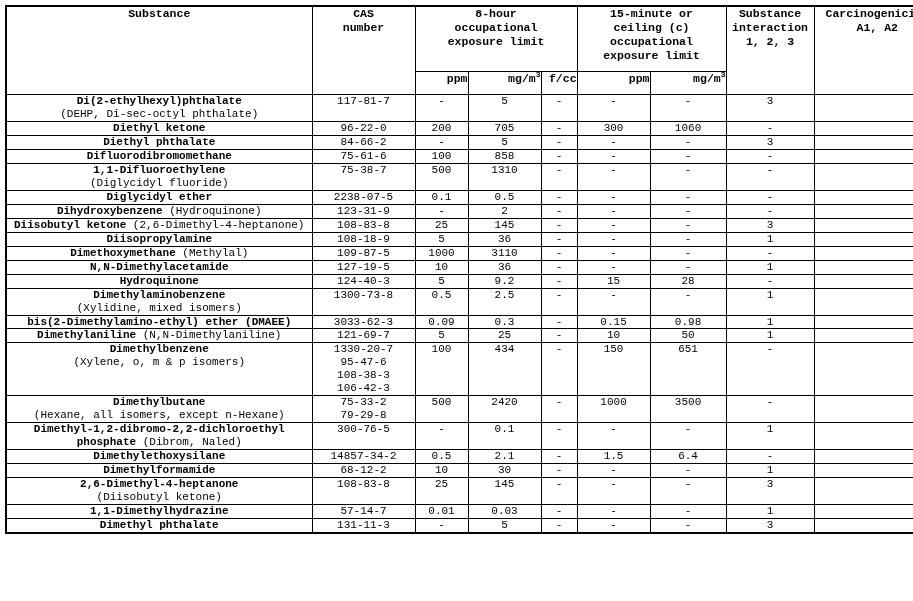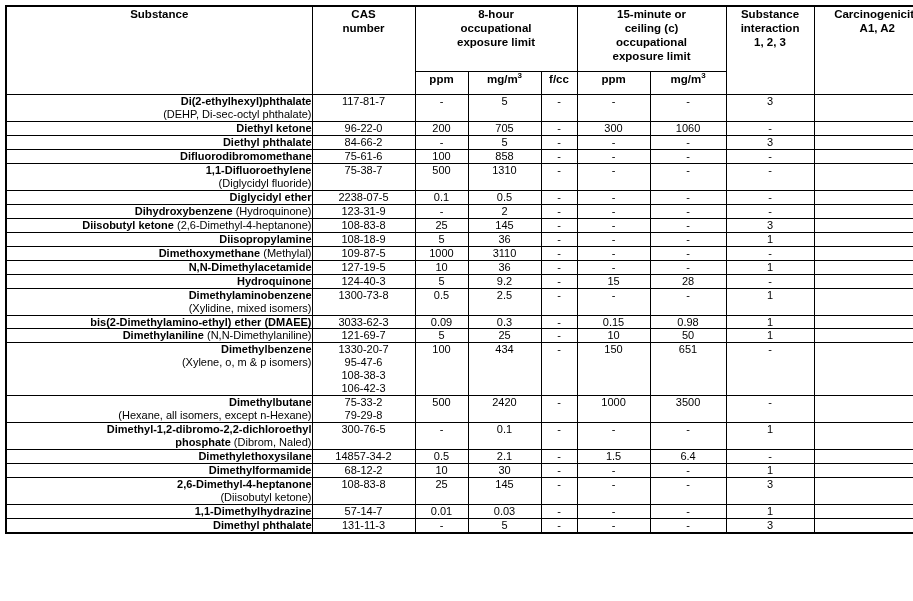--- a/index.html
+++ b/index.html
@@ -13,20 +13,21 @@
     font-family: "Liberation Sans", sans-serif;
     color: #000000;
     overflow: hidden;
   }
   #sheet {
     position: relative;
     width: 913px;
     height: 436px;
     box-sizing: border-box;
     padding: 5px 5px 0 5px;
+    font-family: Liberation Mono, monospace;
   }
   table.oel {
     width: 903px;
     border-collapse: collapse;
     table-layout: fixed;
     font-size: 11px;
     line-height: 1.18;
   }
   table.oel td, table.oel th {
     border: 1px solid #000000;
@@ -57,29 +58,30 @@
     font-size: 11.5px;
     line-height: 1.22;
     padding: 5px 2px 4px 2px;
     vertical-align: top;
   }
   th.hdr-top { height: 64px; }
   th.hdr-unit {
     height: 22px;
     padding: 4px 2px 3px 2px;
     vertical-align: middle;
+    text-align: right;
   }
   th.thickleft { border-left: 2px solid #000000; }
   td.thickleft { border-left: 2px solid #000000; }
 
   sup { font-size: 8px; vertical-align: super; line-height: 0; }
 
   
   td.sub {
-    text-align: right;
+    text-align: center;
     padding: 1px 3px 1px 4px;
   }
   td.cas, td.num {
     text-align: center;
     padding: 1px 2px 1px 2px;
     white-space: nowrap;
   }
   td.blank { padding: 0; }
 
   .nm { font-weight: bold; }

